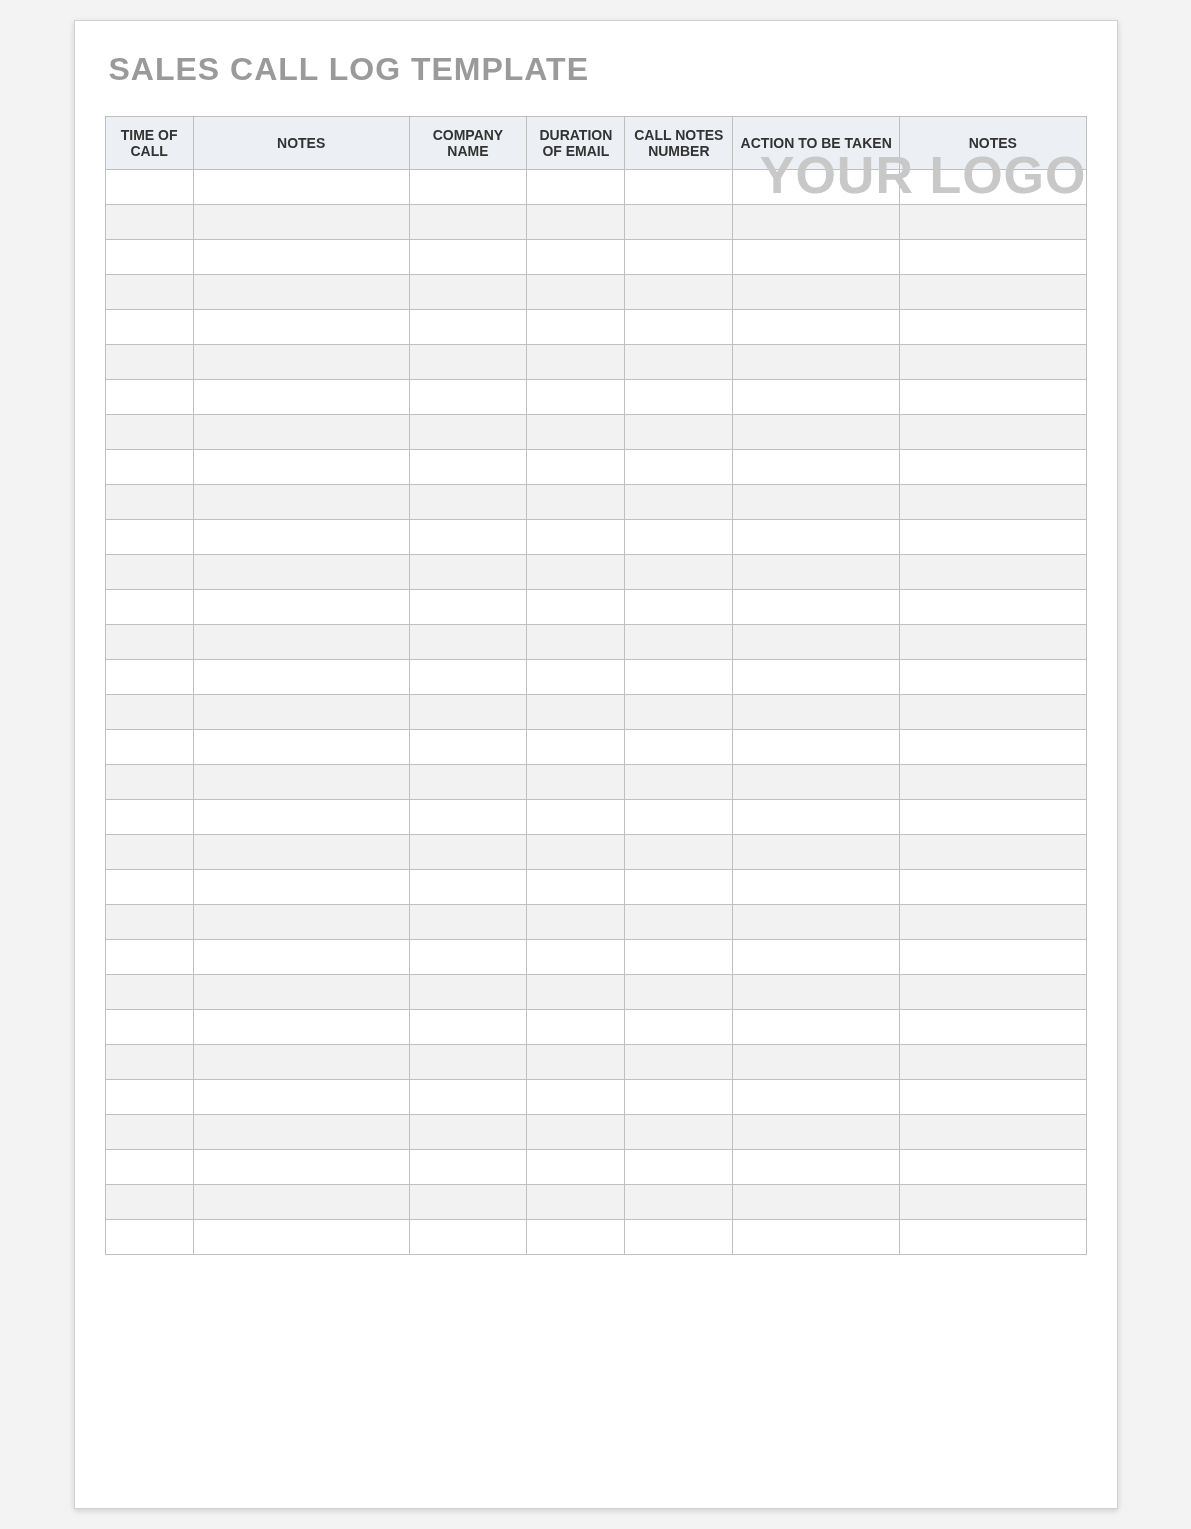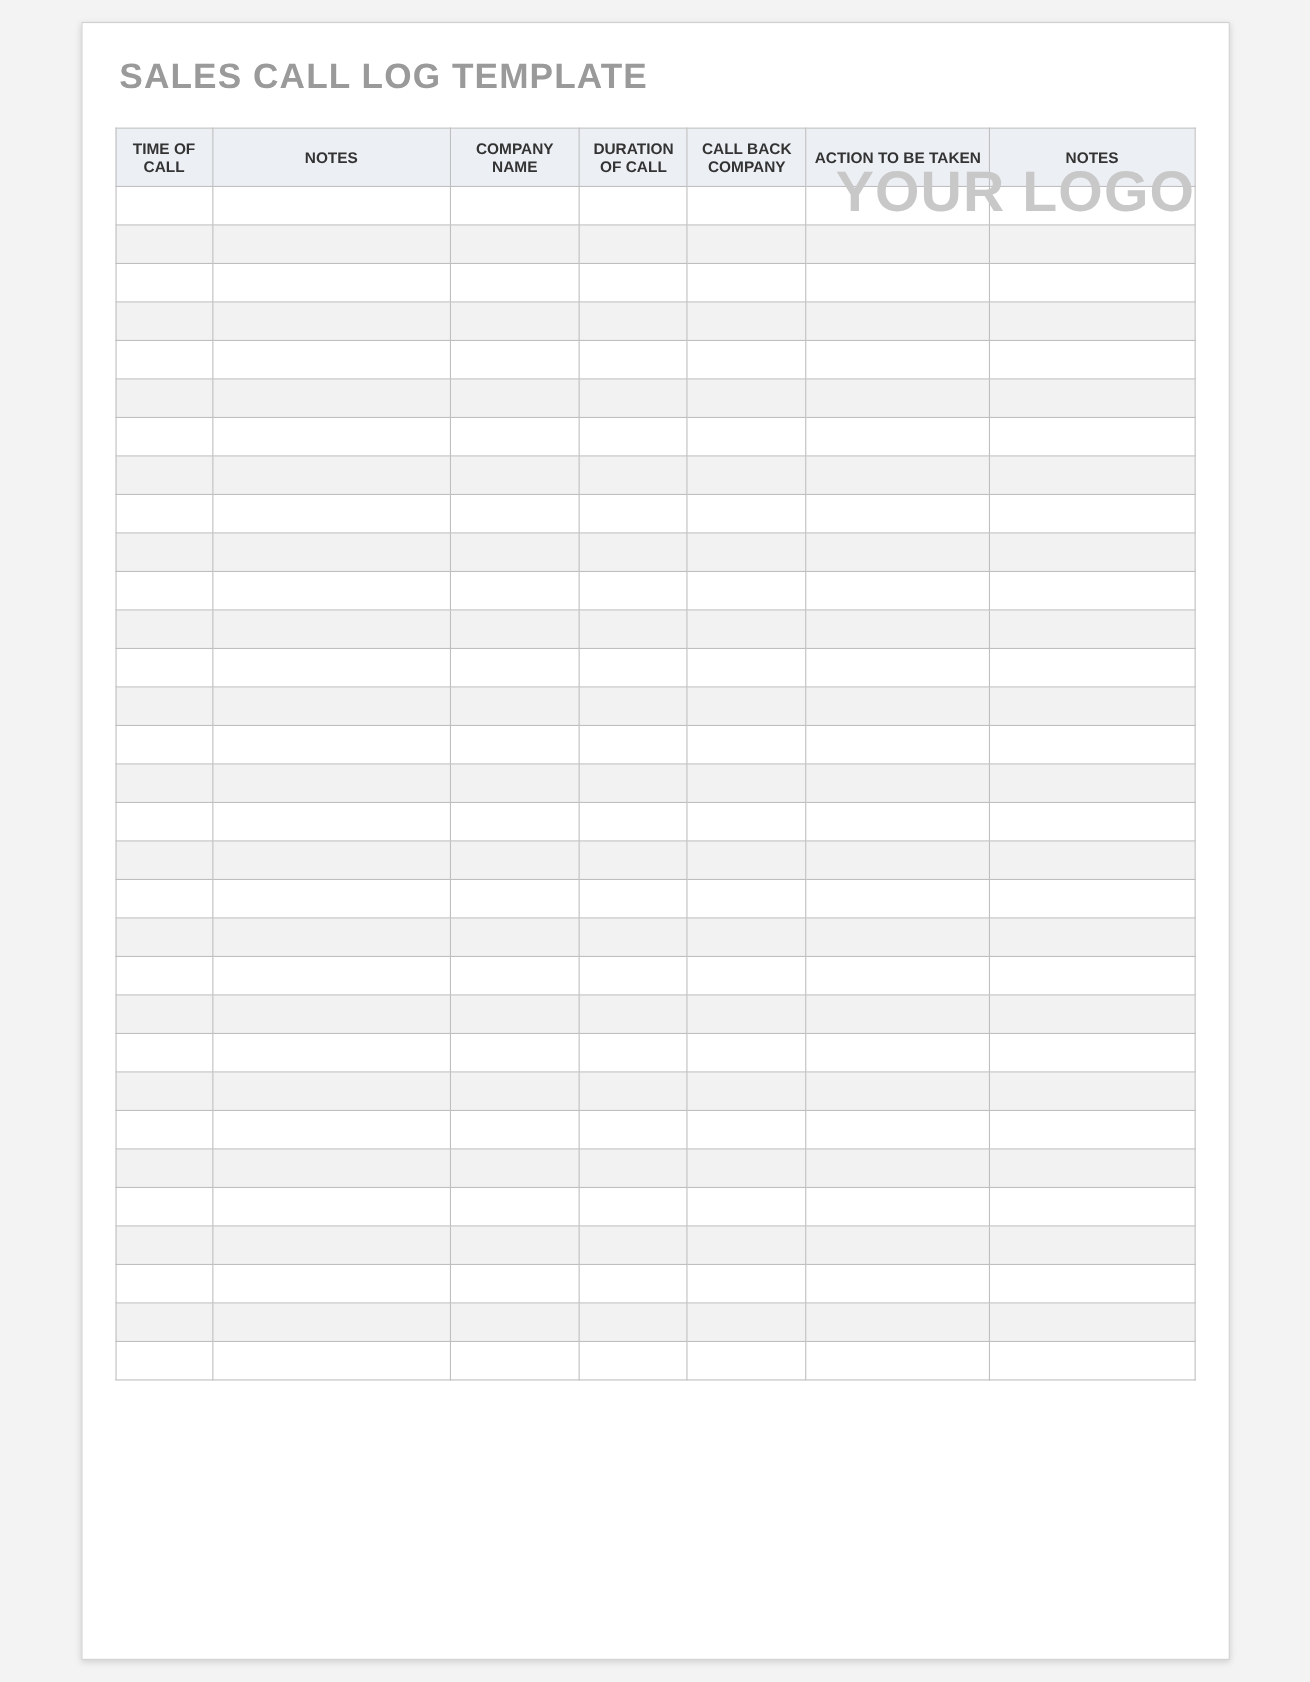--- a/index.html
+++ b/index.html
@@ -96,22 +96,22 @@
         <col class="c4">
         <col class="c5">
         <col class="c6">
         <col class="c7">
     </colgroup>
     <thead>
       <tr>
         <th>TIME OF CALL</th>
         <th>NOTES</th>
         <th>COMPANY NAME</th>
-        <th>DURATION OF CALL</th>
-        <th>CALL BACK COMPANY</th>
+        <th>DURATION OF EMAIL</th>
+        <th>CALL NOTES NUMBER</th>
         <th>ACTION TO BE TAKEN</th>
         <th>NOTES</th>
       </tr>
     </thead>
     <tbody id="log-body">
         <tr>
           <td></td>
           <td></td>
           <td></td>
           <td></td>

